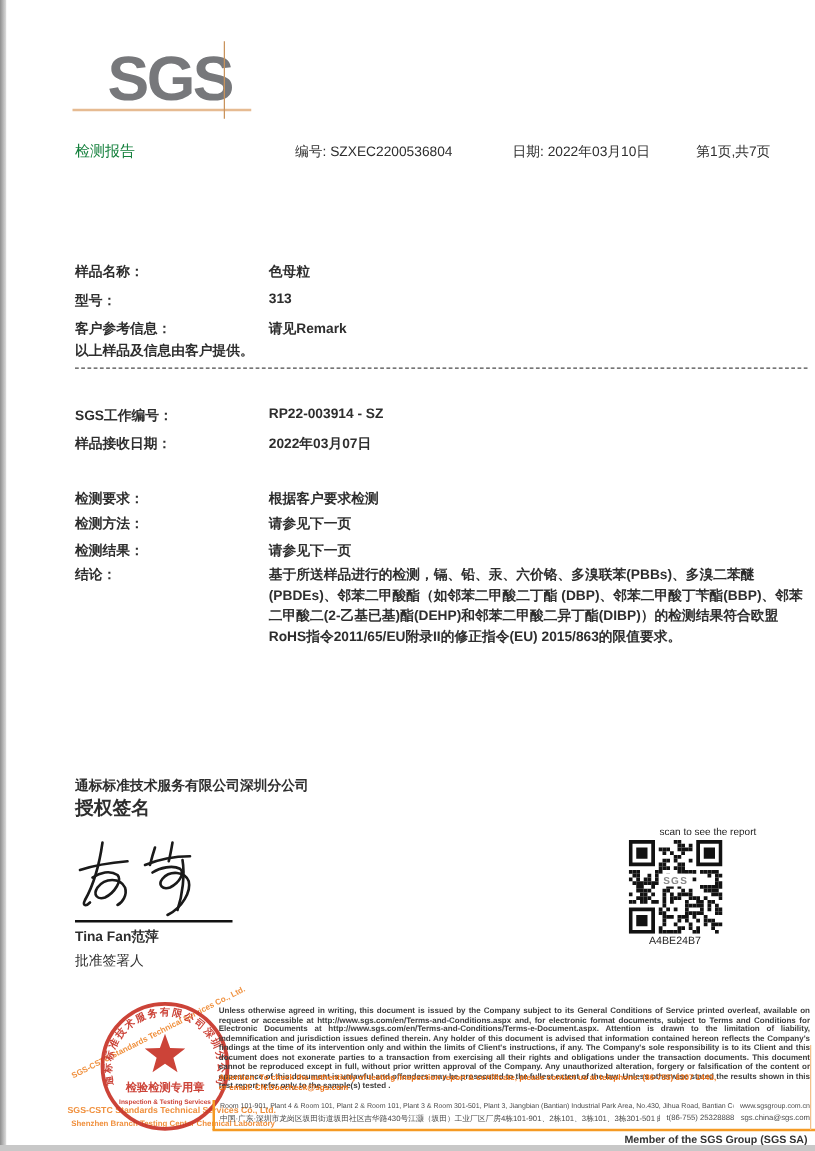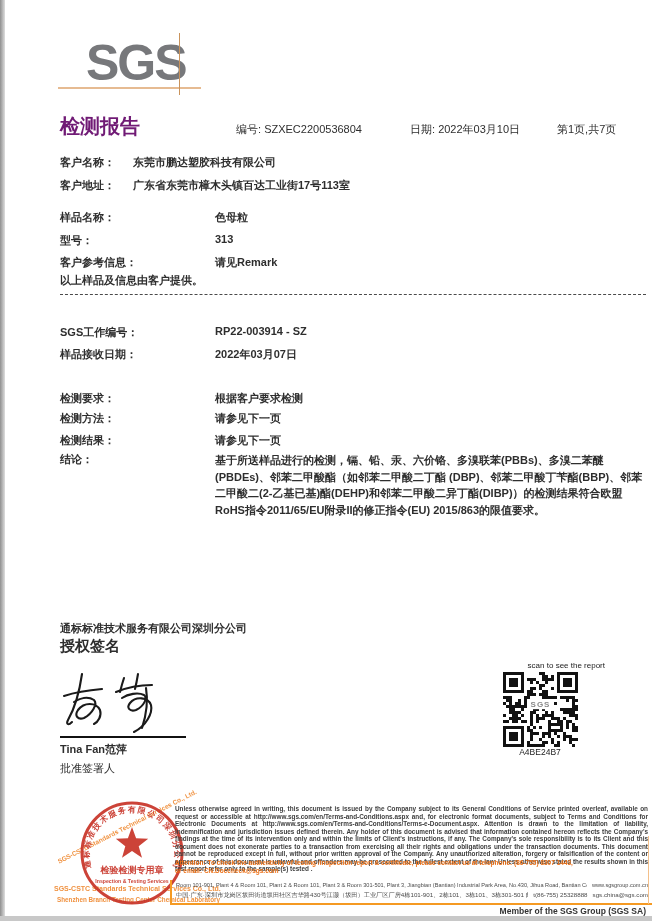--- a/index.html
+++ b/index.html
@@ -12,21 +12,21 @@
     background:linear-gradient(to right,#8f8f8f,#dedede); }
   .edge-bottom { position:absolute; left:0; top:916px; width:652px; height:5px; background:#c8c8c8; }
 
   
   .logo { position:absolute; left:86px; top:38px; font-size:50px; font-weight:700;
     color:#77787b; letter-spacing:-2px; line-height:1; }
   .logo-hline { position:absolute; left:58px; top:87px; width:143px; height:2px; background:#e6bb92; }
   .logo-vline { position:absolute; left:179px; top:33px; width:1px; height:62px; background:#c9935c; }
 
   .title-row { position:absolute; left:60px; top:113px; width:580px; display:flex; align-items:baseline; }
-  .doc-title { font-size:20px; font-weight:700; color:#701a75; width:176px; }
+  .doc-title { font-size:12px; font-weight:400; color:#15803d; width:176px; }
   .meta { font-size:11px; font-weight:400; }
   .meta-no { width:174px; }
   .meta-date { width:147px; }
 
   .row { position:absolute; left:60px; display:flex; font-size:11px; font-weight:600; }
   .row .lbl { flex:none; }
   .lbl-w73 { width:73px; }
   .lbl-w155 { width:155px; }
 
   .note { position:absolute; left:60px; font-size:11px; font-weight:600; }
@@ -83,28 +83,20 @@
   <div class="logo-hline"></div>
   <div class="logo-vline"></div>
 
   <div class="title-row">
     <span class="doc-title">检测报告</span>
     <span class="meta meta-no"><span>编号: </span><span>SZXEC2200536804</span></span>
     <span class="meta meta-date"><span>日期: </span><span>2022年03月10日</span></span>
     <span class="meta">第1页,共7页</span>
   </div>
 
-  <div class="row" style="top:155px">
-    <span class="lbl lbl-w73">客户名称：</span>
-    <span>东莞市鹏达塑胶科技有限公司</span>
-  </div>
-  <div class="row" style="top:178px">
-    <span class="lbl lbl-w73">客户地址：</span>
-    <span>广东省东莞市樟木头镇百达工业街17号113室</span>
-  </div>
 
   <div class="row" style="top:210px">
     <span class="lbl lbl-w155">样品名称：</span>
     <span>色母粒</span>
   </div>
   <div class="row" style="top:233px">
     <span class="lbl lbl-w155">型号：</span>
     <span>313</span>
   </div>
   <div class="row" style="top:255px">

